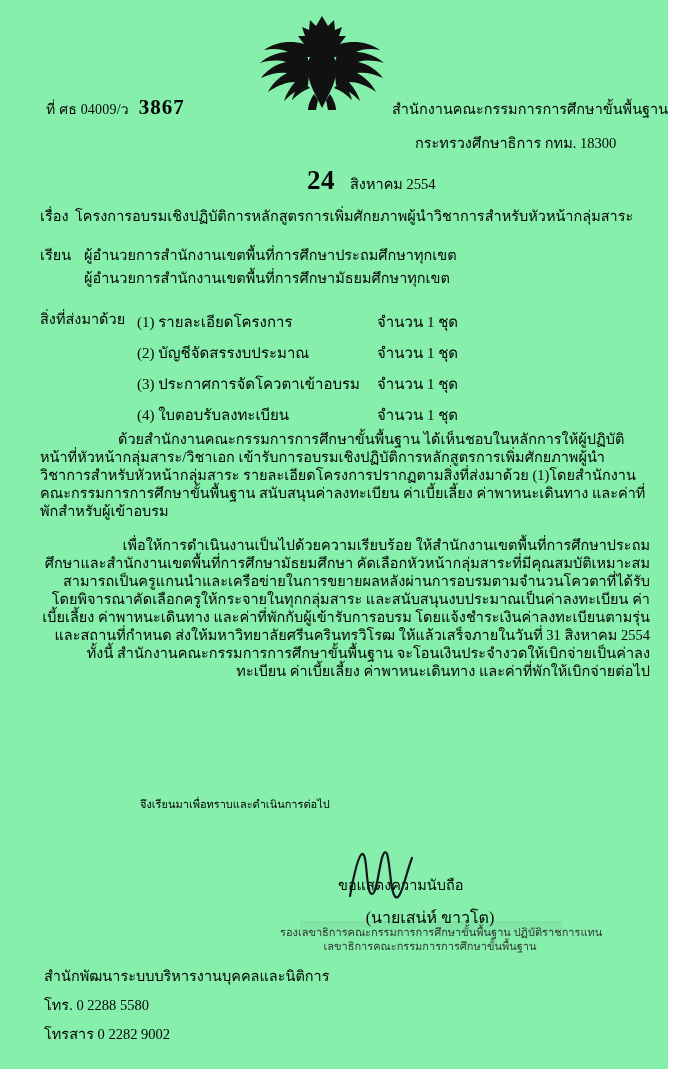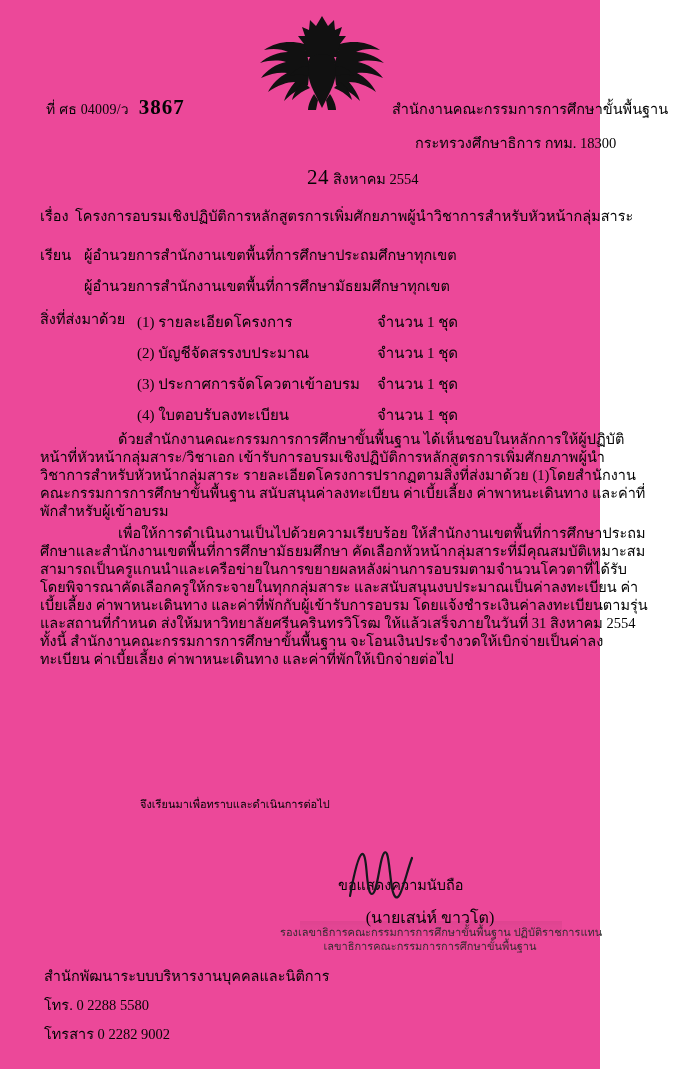--- a/index.html
+++ b/index.html
@@ -10,23 +10,23 @@
   body {
     width: 684px;
     height: 1069px;
     position: relative;
     font-family: "Liberation Serif", "DejaVu Serif", serif;
     color: #050505;
     overflow: hidden;
   }
   .page {
     position: relative;
-    width: 600px;
+    width: 668px;
     height: 1069px;
-    background: #ec4899;
+    background: #86efac;
   }
 
   
   .emblem {
     position: absolute;
     left: 252px;
     top: 14px;
     width: 140px;
     height: 96px;
   }
@@ -62,38 +62,38 @@
     white-space: nowrap;
   }
   .date-line {
     position: absolute;
     left: 307px;
     top: 165px;
     font-size: 14.5px;
     white-space: nowrap;
   }
   .date-line .day {
-    font-size: 21px;
-    font-weight: normal;
+    font-size: 27px;
+    font-weight: bold;
     letter-spacing: 0.5px;
-    margin-right: 4px;
+    margin-right: 15px;
   }
 
   
   .label-col {
     position: absolute;
     font-size: 14.5px;
     white-space: nowrap;
   }
   .subject-label { left: 40px; top: 204px; }
   .subject-text  { left: 75px; top: 204px; }
 
   .to-label { left: 40px; top: 243px; }
   .to-line1 { left: 84px; top: 243px; }
-  .to-line2 { left: 84px; top: 274px; }
+  .to-line2 { left: 84px; top: 266px; }
 
   
   .enc-label { left: 40px; top: 307px; }
   .enc-list {
     position: absolute;
     left: 137px;
     top: 307px;
     font-size: 15px;
   }
   .enc-row {
@@ -112,21 +112,21 @@
   
   .body-block {
     position: absolute;
     left: 40px;
     top: 430px;
     width: 610px;
     font-size: 14.5px;
     line-height: 18px;
   }
   .para { margin: 0; }
-  .para + .para { margin-top: 4px; }
+  .para + .para { margin-top: 16px; text-align: right; }
   .indent { display: inline-block; width: 78px; }
 
   
   .closing {
     position: absolute;
     left: 140px;
     top: 795px;
     font-size: 11px;
     white-space: nowrap;
   }

